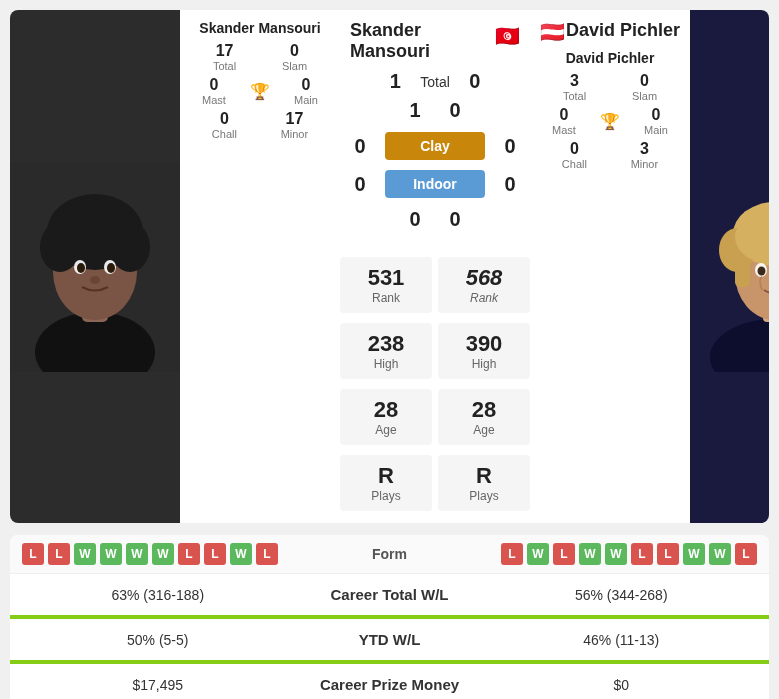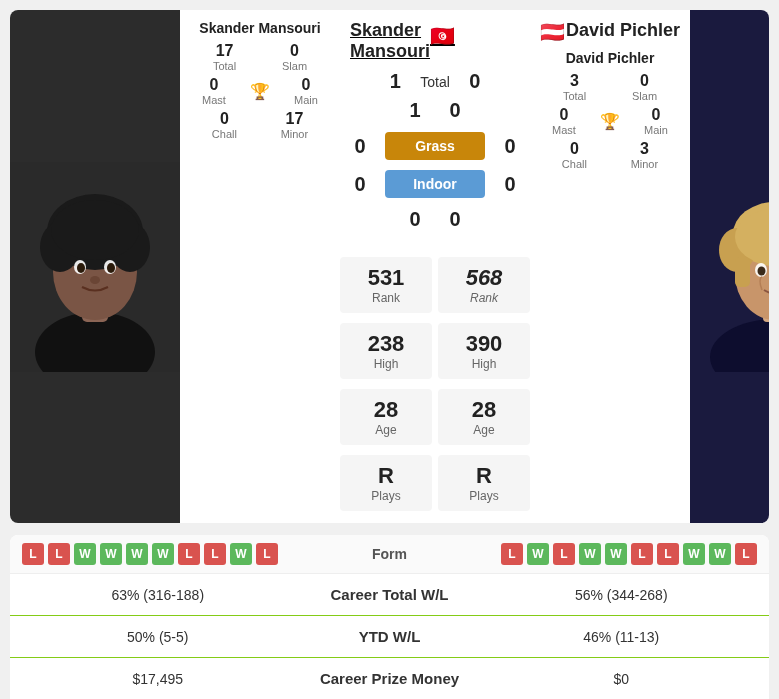--- a/index.html
+++ b/index.html
@@ -183,21 +183,21 @@
       height: 22px;
       display: flex;
       align-items: center;
       justify-content: center;
     }
 
     .stat-row {
       display: flex;
       align-items: center;
       padding: 12px 16px;
-      border-bottom: 1px solid #84cc16;
+      border-bottom: 4px solid #84cc16;
     }
 
     .stat-row:last-child {
       border-bottom: none;
     }
 
     .stat-left {
       flex: 1;
       text-align: center;
       font-size: 14px;
@@ -295,41 +295,41 @@
         </div>
         <div class="sub-stat">
           <div class="val">17</div>
           <div class="lbl">Minor</div>
         </div>
       </div>
     </div>
 
     <div style="display:flex; flex-direction:column; flex:1; align-items:center; padding: 6px 0;">
 
-      <div style="display:flex; width:100%; padding: 4px 10px 8px; text-decoration: underline;">
+      <div style="display:flex; width:100%; justify-content:space-between; padding: 4px 10px 8px;">
         <div style="font-size:18px; font-weight:bold; color:#222;">
           <span>Skander</span><br><span>Mansouri</span>
         </div>
         <div style="font-size:20px; margin-top:4px;">🇹🇳</div>
       </div>
 
       <div class="score-row">
         <div class="score-num">1</div>
         <div class="total-label">Total</div>
         <div class="score-num">0</div>
       </div>
 
       <div id="surface-rows" style="width:100%; display:flex; flex-direction:column; gap:4px; padding: 0 5px;">
           <div class="score-row">
       <div class="score-num">1</div>
       <div class="score-num">0</div>
     </div>
           <div class="score-row">
       <div class="score-num">0</div>
-      <div class="surface-badge surface-clay">Grass</div>
+      <div class="surface-badge surface-clay">Clay</div>
       <div class="score-num">0</div>
     </div>
           <div class="score-row">
       <div class="score-num">0</div>
       <div class="surface-badge surface-indoor">Indoor</div>
       <div class="score-num">0</div>
     </div>
           <div class="score-row">
       <div class="score-num">0</div>
       <div class="score-num">0</div>

